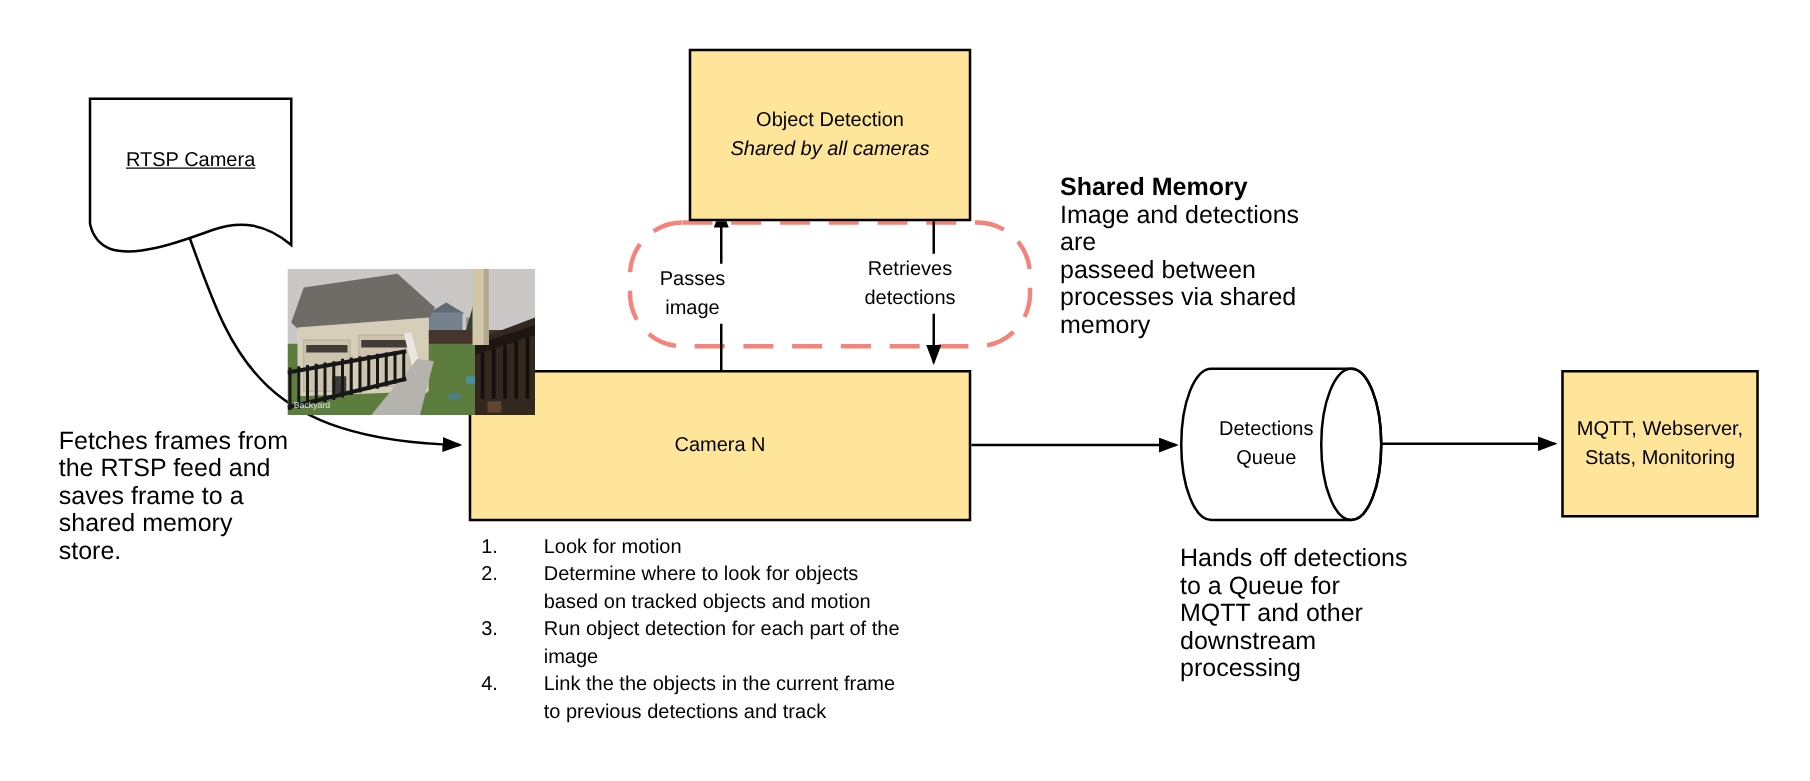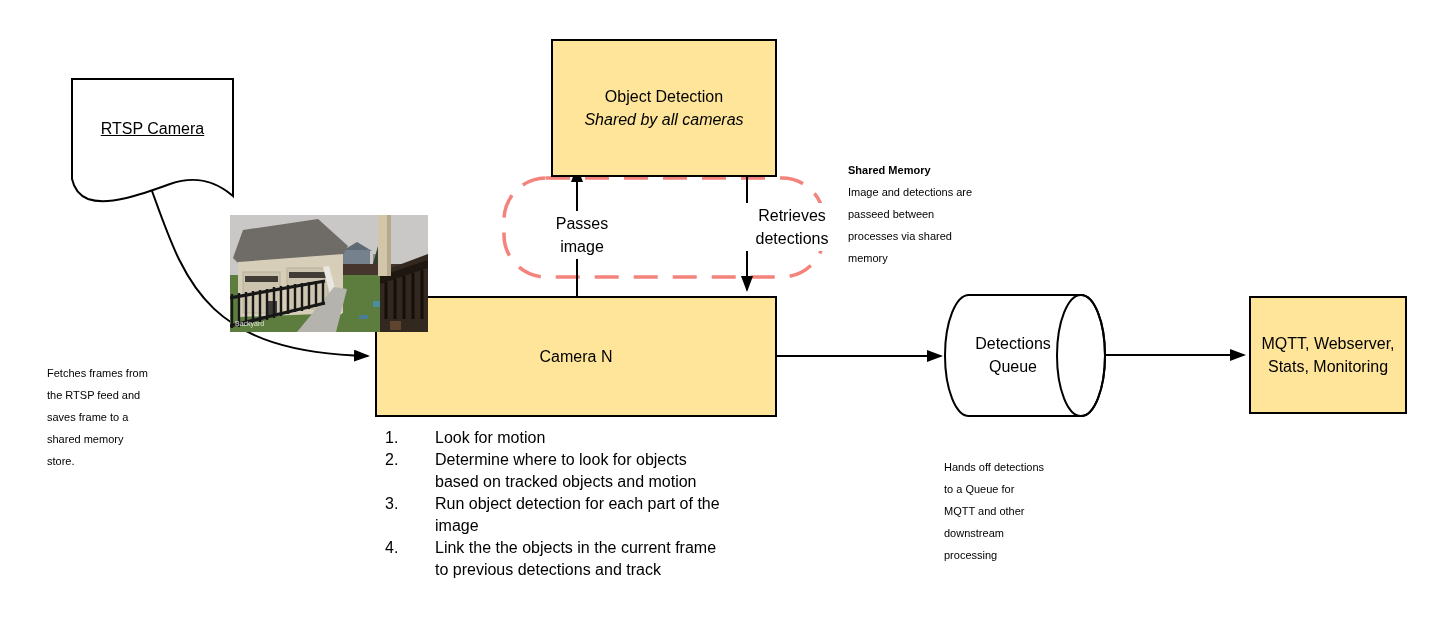--- a/index.html
+++ b/index.html
@@ -23,21 +23,21 @@
   .cylface{fill:none;stroke:var(--node-border);stroke-width:2;}
   .dashrect{fill:none;stroke:var(--shared-outline);stroke-width:3.5;stroke-dasharray:24 15;}
   .edge{stroke:var(--arrow);stroke-width:2;fill:none;}
   .ah{fill:var(--arrow);}
   
   .shape-label{position:absolute;font-size:16px;line-height:23px;text-align:center;}
   .edge-label{
     position:absolute;background:#fff;font-size:16px;line-height:23px;
     text-align:center;padding:1px 2px;
   }
-  .note{position:absolute;font-size:11px;line-height:22px;margin-top:20px;}
+  .note{position:absolute;font-size:20px;line-height:22px;}
   .note .title{font-weight:bold;}
   .steps{position:absolute;left:385px;top:427px;font-size:16px;line-height:22px;}
   .step{display:flex;align-items:flex-start;}
   .step .num{flex:0 0 50px;width:50px;}
   .snapshot{position:absolute;left:230px;top:215px;width:198px;height:117px;}
 </style>
 </head>
 <body>
 
 <div class="canvas">
@@ -114,26 +114,26 @@
       <path d="M156 67V104M165 64V104M174 61V104M183 58V104M192 55V104" stroke="#140f0b" stroke-width="3"></path>
       <rect x="148" y="0" width="13" height="61" fill="#d2c6aa"></rect>
       <rect x="157" y="0" width="4" height="61" fill="#b4a88d"></rect>
       <rect x="143" y="86" width="7" height="6" fill="#4b8ea0"></rect>
       <rect x="129" y="100" width="9" height="4" fill="#4a7d98"></rect>
       <rect x="160" y="106" width="11" height="9" fill="#5f4530"></rect>
       <text x="5" y="111" font-size="7" fill="#ffffff" opacity="0.8">Backyard</text>
     </svg>
   </div>
 
-  <div class="edge-label" style="left:540px;top:211px;width:80px;text-align:center;">
+  <div class="edge-label" style="left:512px;top:211px;width:80px;text-align:center;">
     <div>Passes</div>
     <div>image</div>
   </div>
 
-  <div class="edge-label" style="left:742px;top:203px;width:96px;">
+  <div class="edge-label" style="left:678px;top:203px;width:96px;">
     <div>Retrieves</div>
     <div>detections</div>
   </div>
 
   <div class="note" style="left:848px;top:139px;width:212px;">
     <div class="title">Shared Memory</div>
     <div>Image and detections are</div>
     <div>passeed between</div>
     <div>processes via shared</div>
     <div>memory</div>

